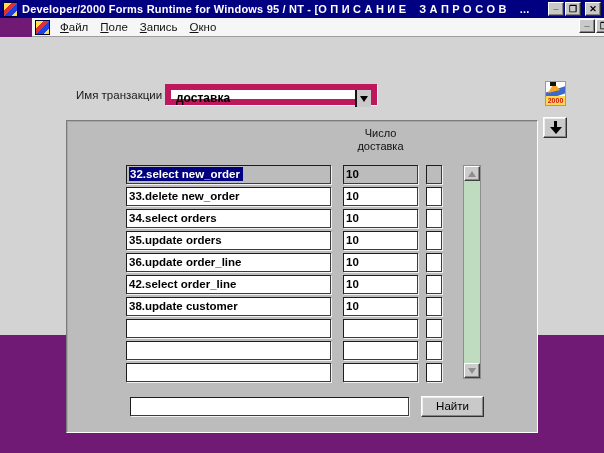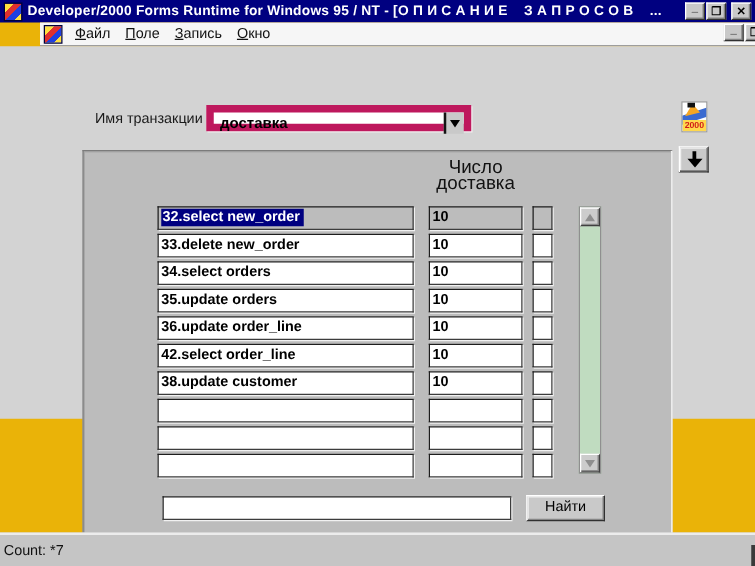--- a/index.html
+++ b/index.html
@@ -1,18 +1,18 @@
 <!DOCTYPE html>
 <html><head>
 <meta charset="utf-8">
 <style>
   html,body{margin:0;padding:0;background:#555;}
   .window{
     position:relative;width:604px;height:453px;overflow:hidden;
-    background:#eab308;font-family:"Liberation Sans",sans-serif;
+    background:#701a75;font-family:"Liberation Sans",sans-serif;
     -webkit-font-smoothing:none;
   }
   
   .titlebar{
     position:absolute;left:0;top:0;width:604px;height:18px;
     background:#000080;display:flex;align-items:center;
   }
   .app-icon{
     width:13px;height:13px;margin:0 4px 0 3px;flex:0 0 auto;
     background:
@@ -85,21 +85,21 @@
   .big-arrow .stem{position:absolute;left:6px;top:0;width:3px;height:7px;background:#000;}
   .big-arrow .head{position:absolute;left:2px;top:6px;width:0;height:0;border-left:6px solid transparent;border-right:6px solid transparent;border-top:7px solid #000;}
   
   .panel{
     position:absolute;left:66px;top:83px;width:470px;height:311px;
     background:#bcbcbc;
     border-top:1px solid #7b7b7b;border-left:1px solid #7b7b7b;
     border-bottom:1px solid #fdfdfd;border-right:1px solid #fdfdfd;
     box-shadow:inset 1px 1px 0 #a7a7a7;
   }
-  .hdr{position:absolute;font-size:15px;color:#111;text-align:center;line-height:13px;}
+  .hdr{position:absolute;font-size:11px;color:#111;text-align:center;line-height:13px;}
   .hdr-name{left:59px;top:19px;width:205px;}
   .hdr-repeats{left:276px;top:6px;width:75px;}
   .hdr-fuzzy{left:338px;top:0px;width:62px;}
   .field{
     position:absolute;height:19px;background:#fff;box-sizing:border-box;
     border:1px solid #1d1d1d;border-right-color:#3c3c3c;border-bottom-color:#3c3c3c;
     box-shadow:1px 1px 0 rgba(250,250,250,.85);
     font-size:11.5px;font-weight:bold;color:#000;line-height:16px;
     padding:0 2px;overflow:hidden;white-space:nowrap;
   }
@@ -262,18 +262,14 @@
           <div class="tri-dn-dis"></div>
         </div>
       </div>
 
       <div class="field f-search"></div>
       <div class="find-btn">Найти</div>
 
     </div>
   </div>
 
-  <div class="statusbar">
-    <div class="status-text">Count: *7</div>
-    <div class="grip"></div>
-  </div>
 
 </div>
 
 </body></html>

